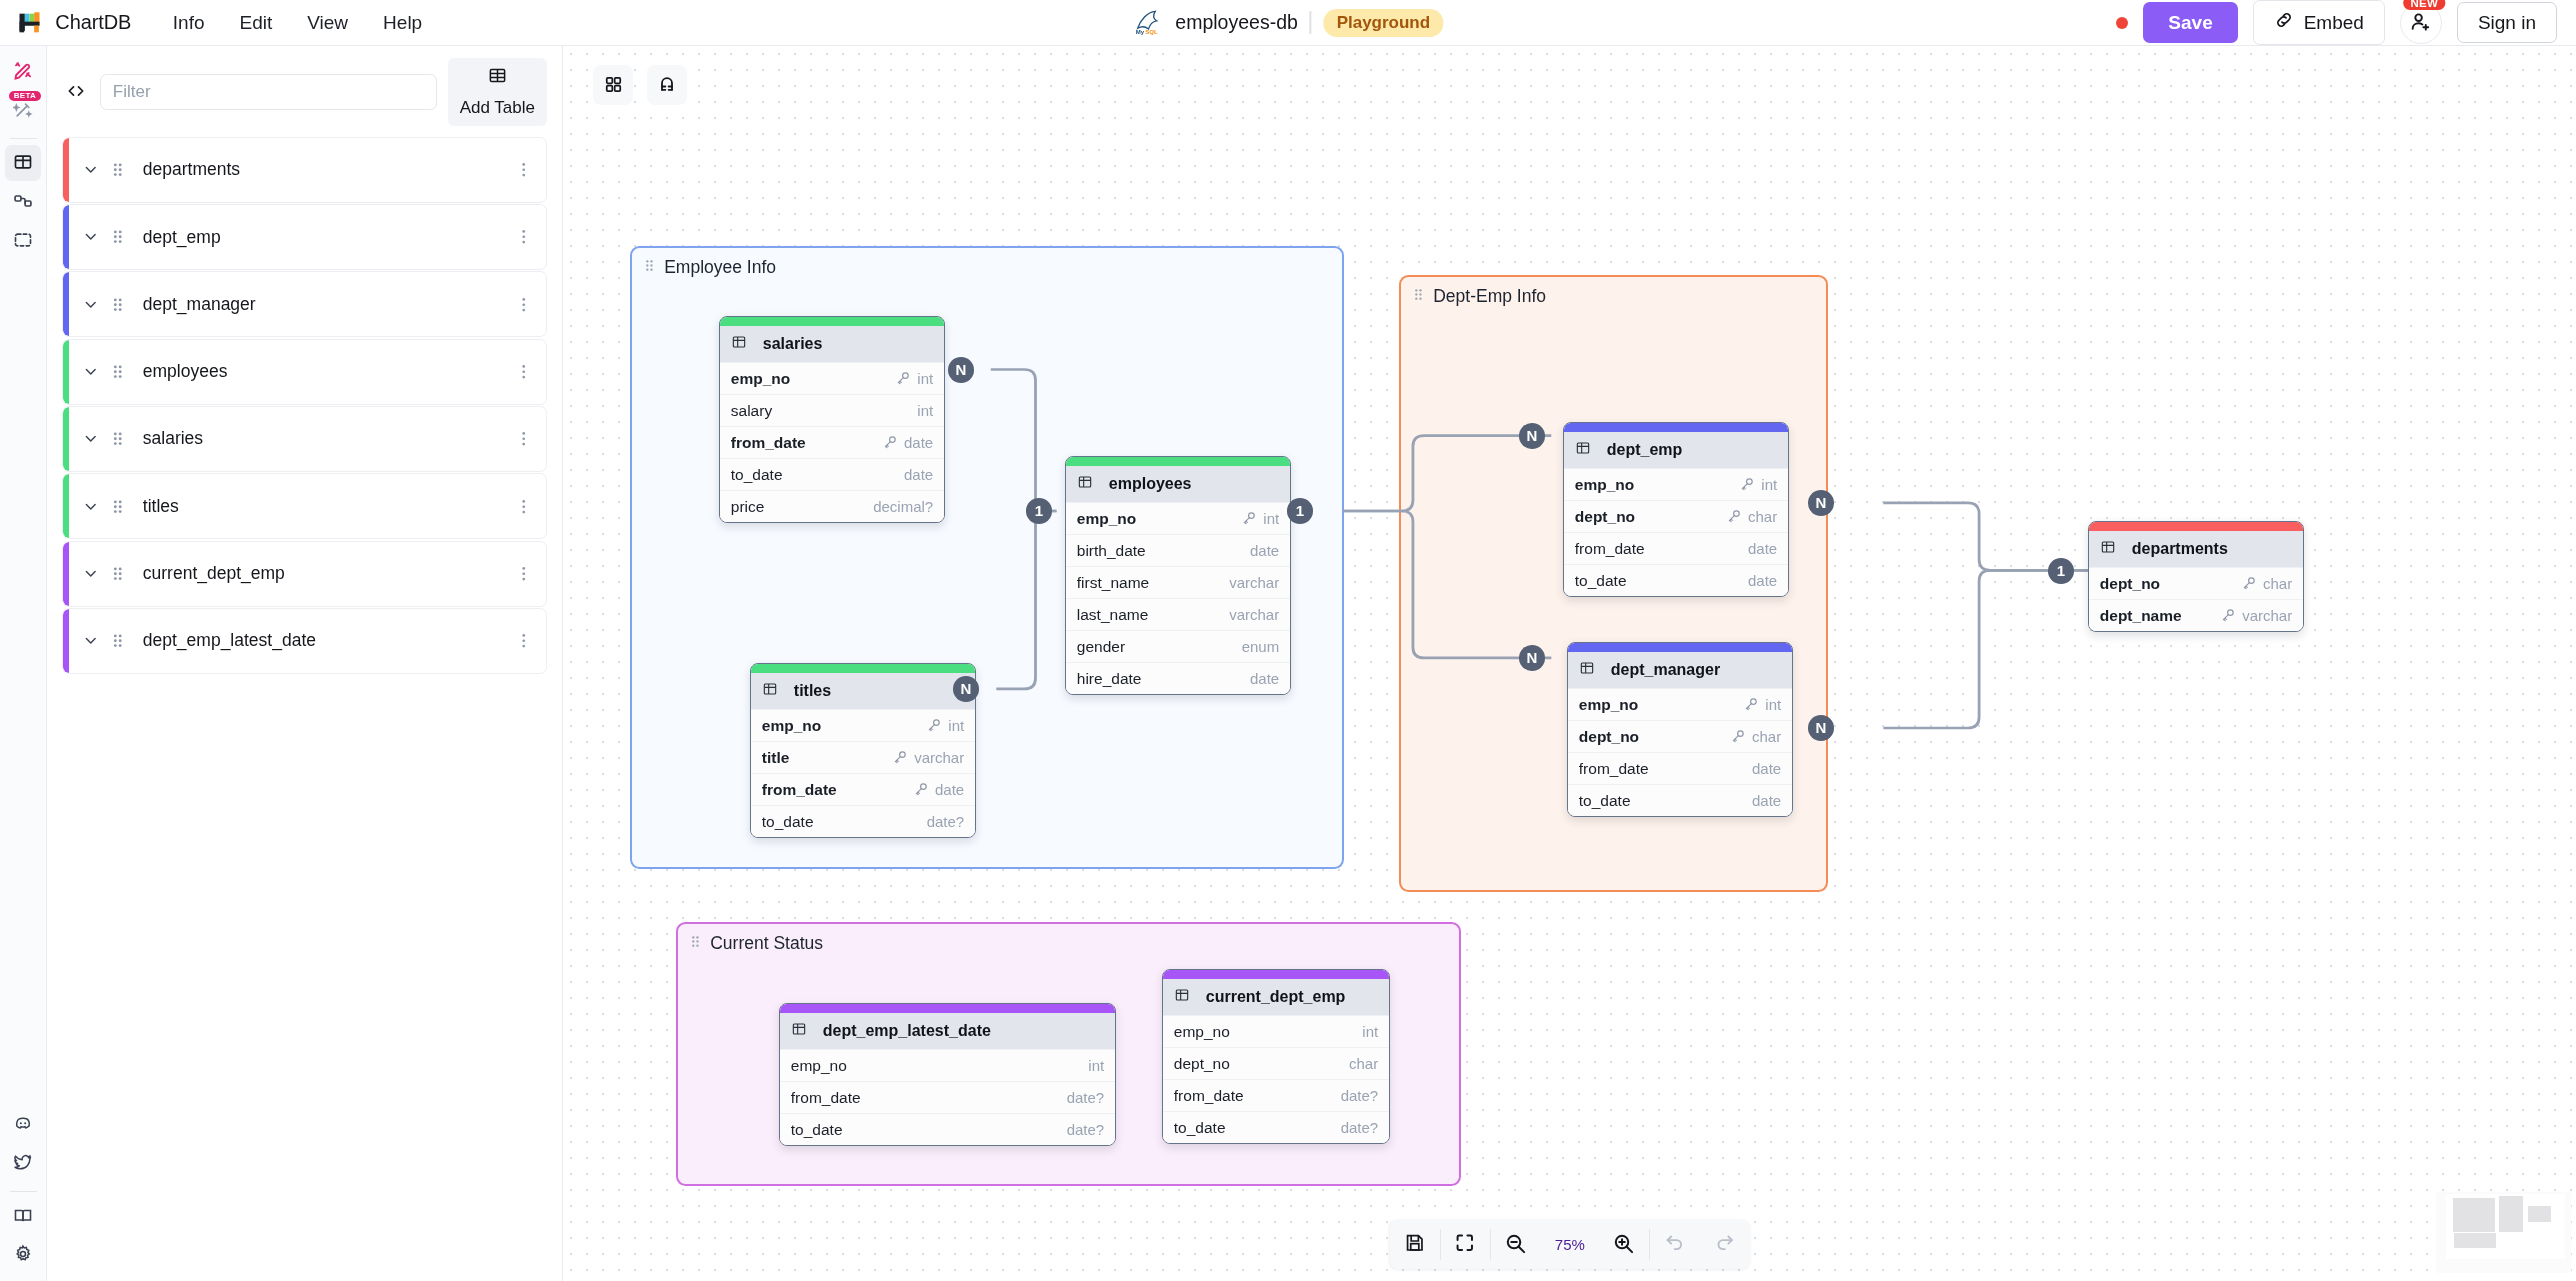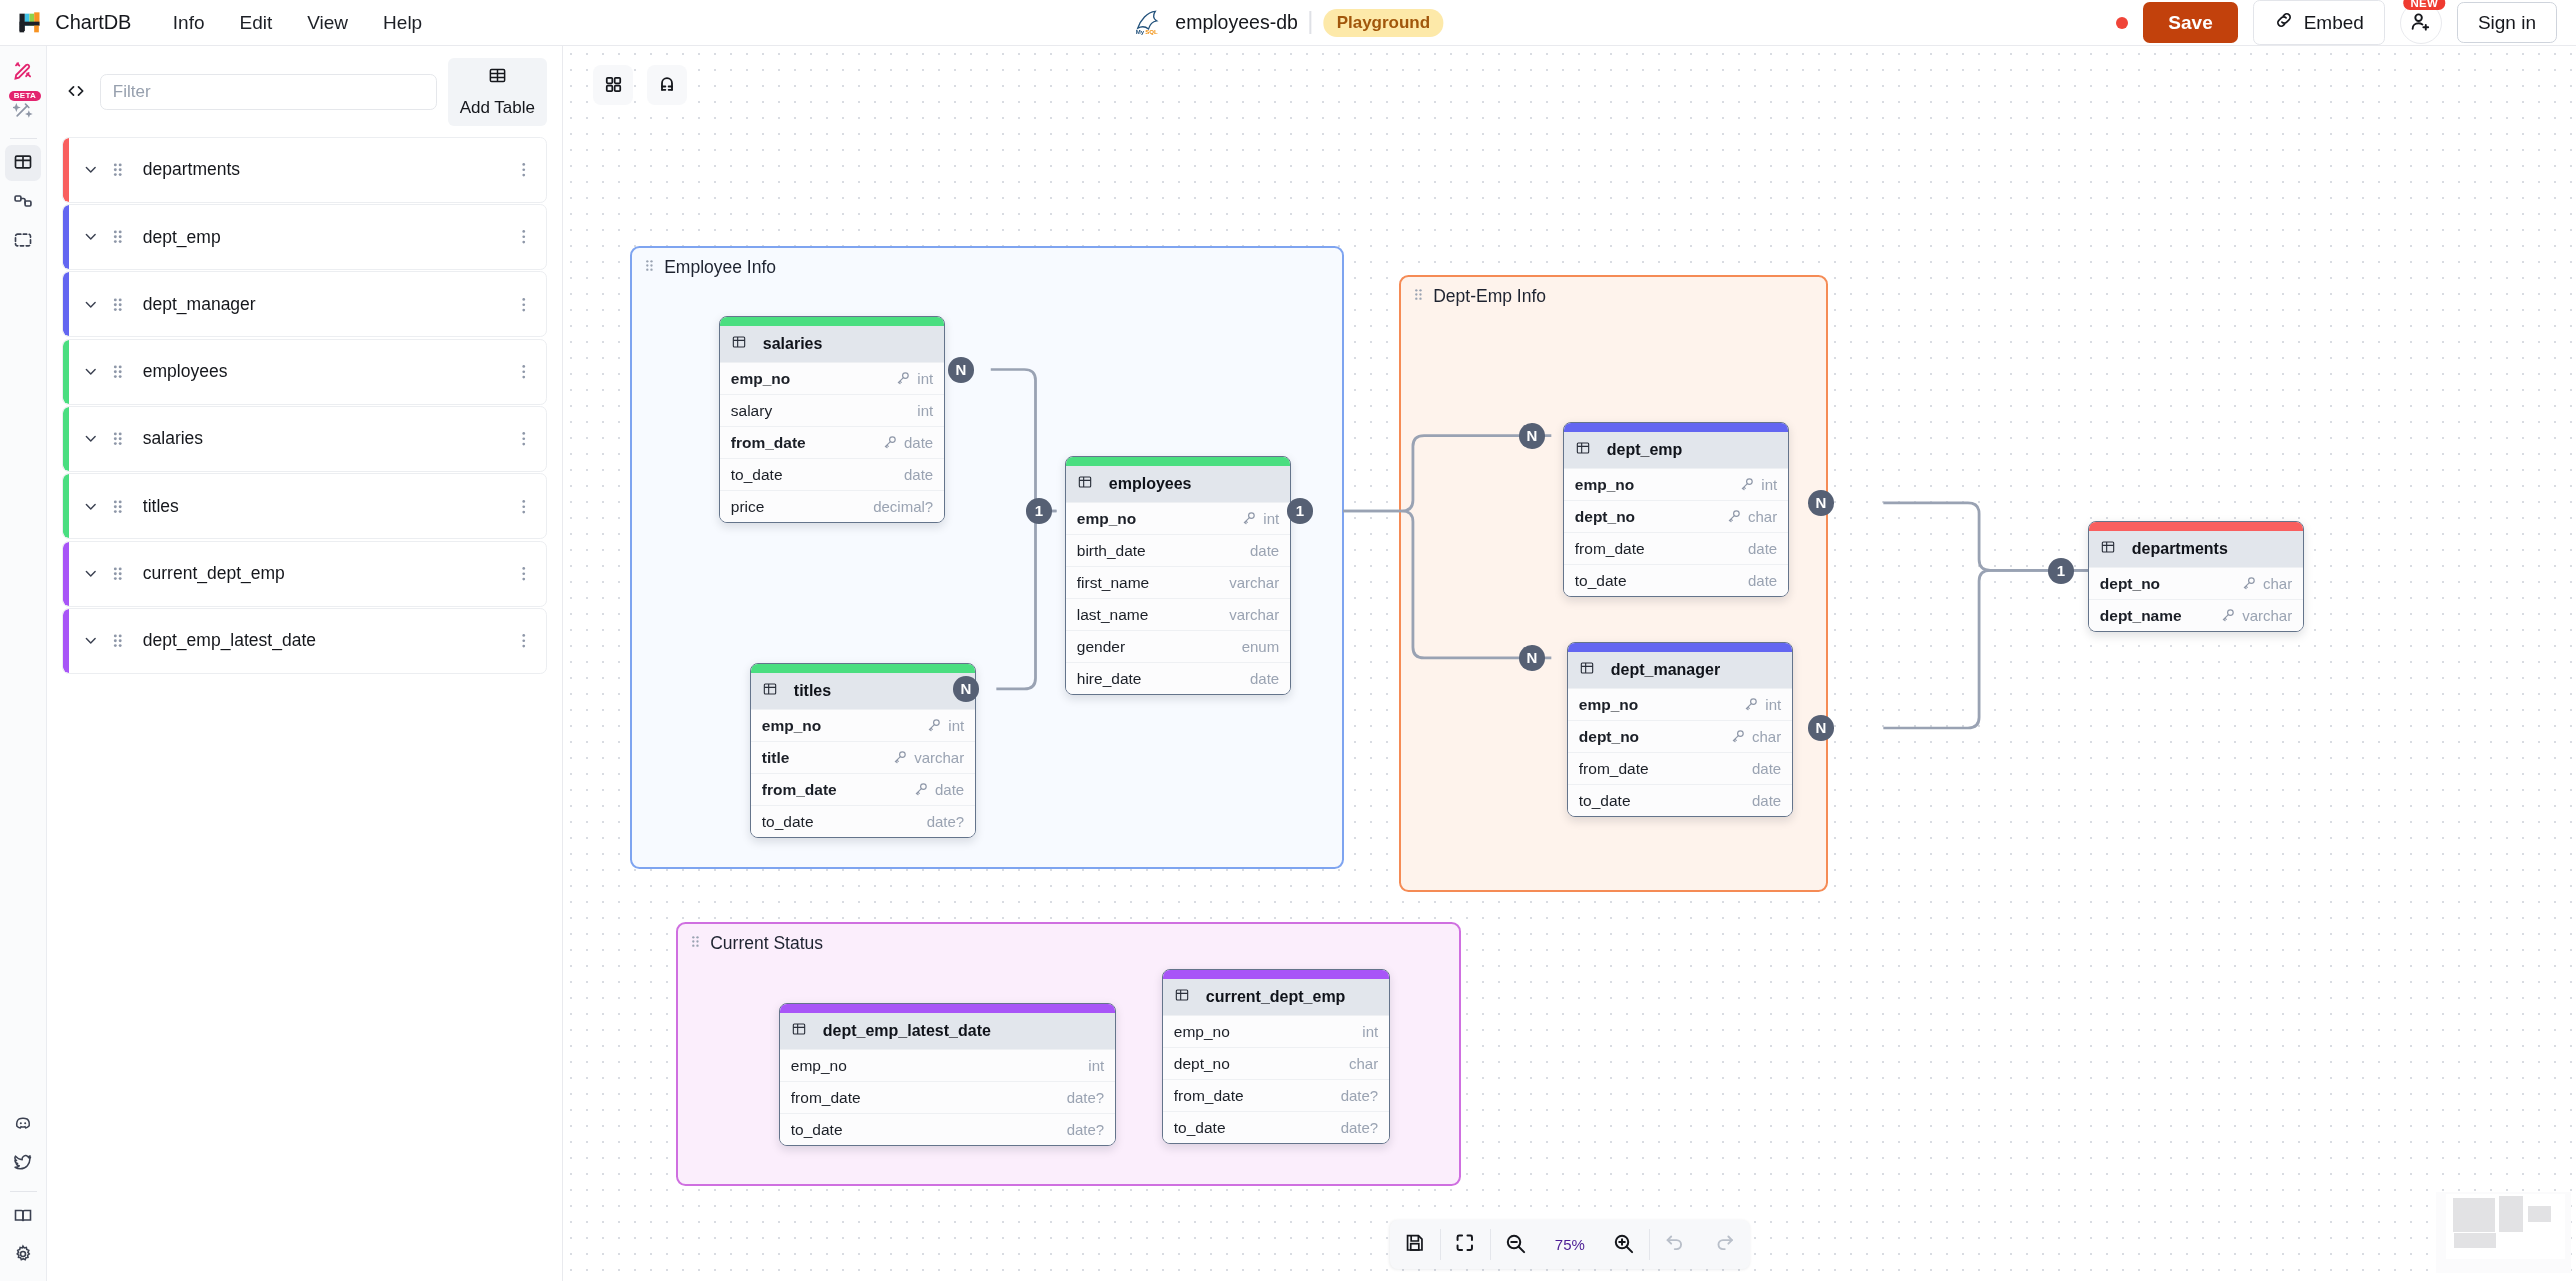--- a/index.html
+++ b/index.html
@@ -37,21 +37,21 @@
     background: #fde9a9; color: #a1560b;
     font-size: 17px; font-weight: 700;
     padding: 4px 13.5px; border-radius: 13.5px;
   }
 
   .topbar-right {
     margin-left: auto; display: flex; align-items: center; gap: 15px; padding-right: 19px;
   }
   .dot-unsaved { width: 12px; height: 12px; border-radius: 50%; background: #f04438; }
   .btn-save {
-    background: #c2410c; color: #fff; font-size: 19px; font-weight: 600;
+    background: #8b5cf6; color: #fff; font-size: 19px; font-weight: 600;
     padding: 9.4px 25.6px; border: none; border-radius: 6.7px; cursor: pointer;
     font-family: inherit;
   }
   .btn-embed {
     background: #fff; color: #15171c; font-size: 19px; font-weight: 400;
     padding: 8.8px 20px; border: 0.7px solid #e3e5ea; border-radius: 6.7px; cursor: pointer;
     display: flex; align-items: center; gap: 9.4px; font-family: inherit;
   }
   .btn-user {
     position: relative; width: 42px; height: 42px; border-radius: 50%;

